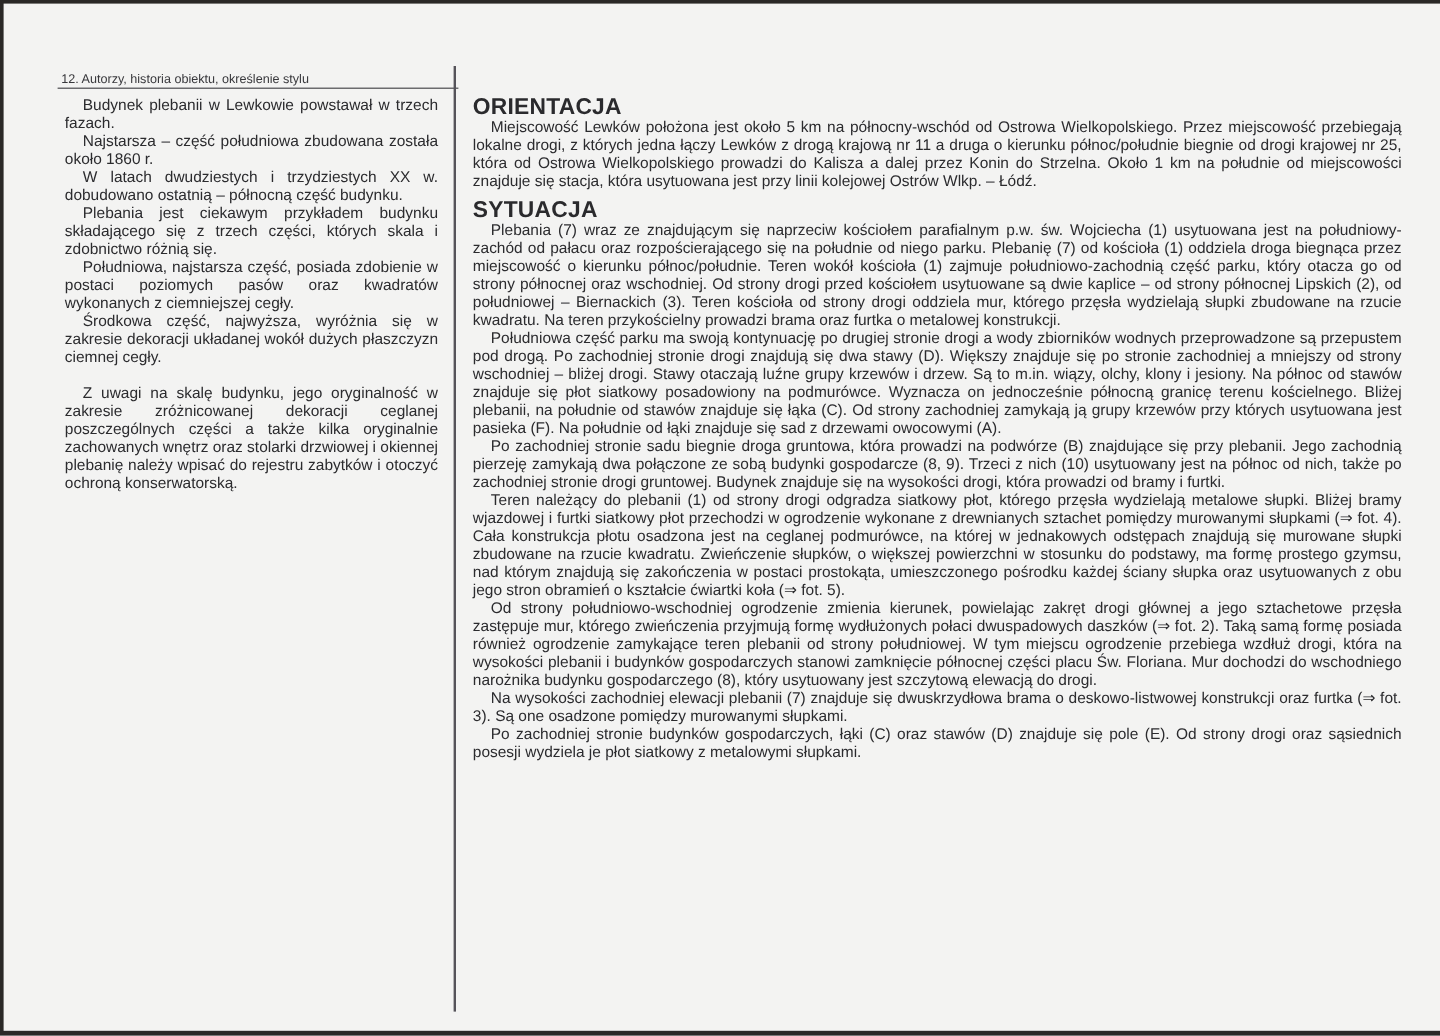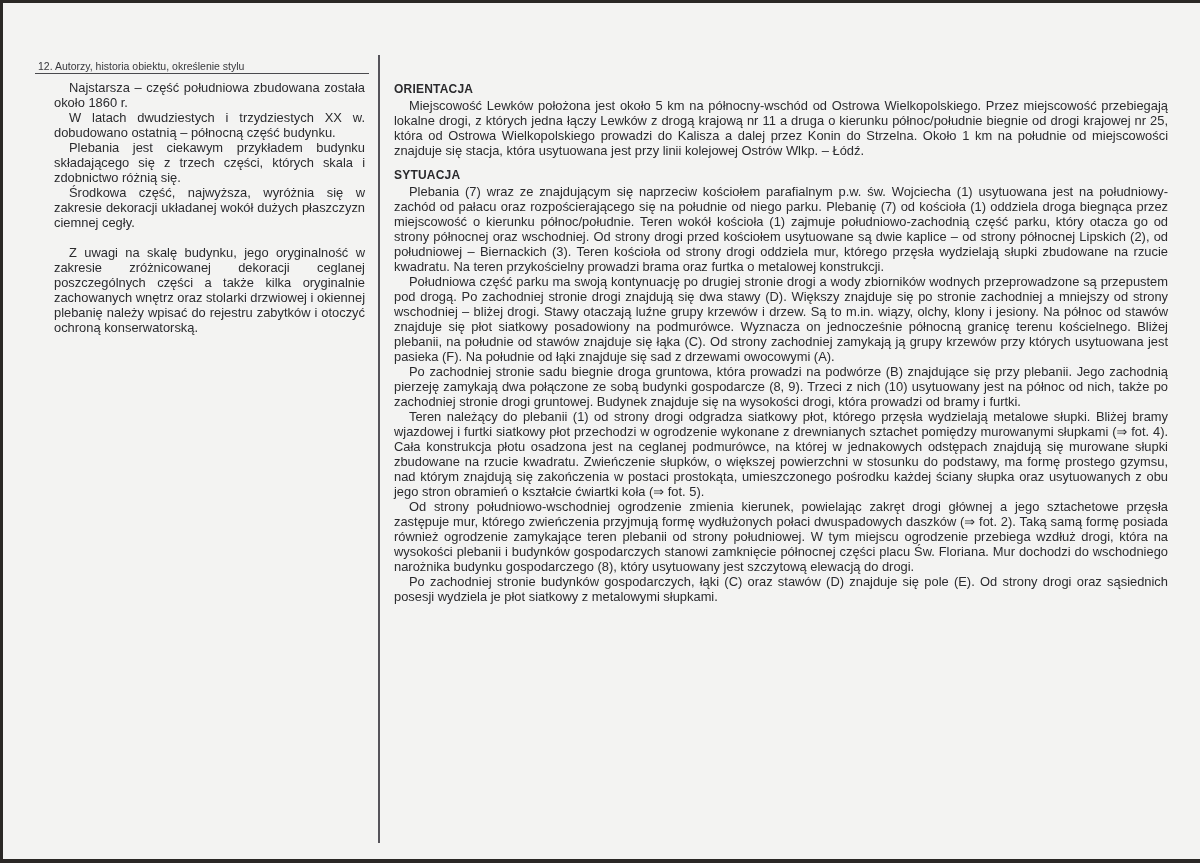--- a/index.html
+++ b/index.html
@@ -13,63 +13,66 @@
   .page {
     position: absolute; left: 3px; top: 3px; width: 1197px; height: 856px;
     background: #f3f3f2;
   }
   .col-head {
     position: absolute; top: 58px; height: 11px;
     font-size: 10.5px; line-height: 11px; color: #38383c;
     border-bottom: 1.5px solid #4a4a4e; padding-bottom: 1px;
     white-space: nowrap; overflow: hidden;
   }
-  #head-left { left: 32px; width: 331px; padding-left: 3px; }
+  #head-left { left: 45px; width: 331px; padding-left: 3px; }
   #head-right { left: 376px; width: 789px; padding-left: 9px; }
   .divider {
     position: absolute; left: 375px; top: 52px; width: 1.5px; height: 788px;
     background: #55535a;
   }
   .col {
     position: absolute; font-size: 12.9px; line-height: 15px;
     text-align: justify; hyphens: manual;
   }
   #col-left { left: 51px; top: 77px; width: 311px; }
   #col-right { left: 391px; top: 78px; width: 774px; }
   .col p { margin: 0; text-indent: 15px; }
   .col p.gap { margin-top: 15px; }
   .col h2 {
-    margin: 0; font-size: 12px; font-weight: bold; line-height: 17px;
+    margin: 0; font-size: 19px; font-weight: bold; line-height: 17px;
     letter-spacing: 0.2px; color: #2a2a2d;
   }
   .col h2.second { margin-top: 9px; }
 </style>
 </head>
 <body>
 
 <div class="page">
 
   <div id="head-left" class="col-head">12. Autorzy, historia obiektu, określenie stylu</div>
 
   <div class="divider"></div>
 
   <div id="col-left" class="col">
+    <p>Budynek plebanii w Lewkowie powstawał w trzech fazach.</p>
     <p>Najstarsza – część południowa zbudowana została około 1860 r.</p>
     <p>W latach dwudziestych i trzydziestych XX w. dobudowano ostatnią – północną część budynku.</p>
     <p>Plebania jest ciekawym przykładem budynku składającego się z trzech części, których skala i zdobnictwo różnią się.</p>
+    <p>Południowa, najstarsza część, posiada zdobienie w postaci poziomych pasów oraz kwadratów wykonanych z ciemniejszej cegły.</p>
     <p>Środkowa część, najwyższa, wyróżnia się w zakresie dekoracji układanej wokół dużych płaszczyzn ciemnej cegły.</p>
     <p class="gap">Z uwagi na skalę budynku, jego oryginalność w zakresie zróżnicowanej dekoracji ceglanej poszczególnych części a także kilka oryginalnie zachowanych wnętrz oraz stolarki drzwiowej i okiennej plebanię należy wpisać do rejestru zabytków i otoczyć ochroną konserwatorską.</p>
   </div>
 
   <div id="col-right" class="col">
     <h2>ORIENTACJA</h2>
     <p>Miejscowość Lewków położona jest około 5 km na północny-wschód od Ostrowa Wielkopolskiego. Przez miejscowość przebiegają lokalne drogi, z których jedna łączy Lewków z drogą krajową nr 11 a druga o kierunku północ/południe biegnie od drogi krajowej nr 25, która od Ostrowa Wielkopolskiego prowadzi do Kalisza a dalej przez Konin do Strzelna. Około 1 km na południe od miejscowości znajduje się stacja, która usytuowana jest przy linii kolejowej Ostrów Wlkp. – Łódź.</p>
 
     <h2 class="second">SYTUACJA</h2>
     <p>Plebania (7) wraz ze znajdującym się naprzeciw kościołem parafialnym p.w. św. Wojciecha (1) usytuowana jest na południowy-zachód od pałacu oraz rozpościerającego się na południe od niego parku. Plebanię (7) od kościoła (1) oddziela droga biegnąca przez miejscowość o kierunku północ/południe. Teren wokół kościoła (1) zajmuje południowo-zachodnią część parku, który otacza go od strony północnej oraz wschodniej. Od strony drogi przed kościołem usytuowane są dwie kaplice – od strony północnej Lipskich (2), od południowej – Biernackich (3). Teren kościoła od strony drogi oddziela mur, którego przęsła wydzielają słupki zbudowane na rzucie kwadratu. Na teren przykościelny prowadzi brama oraz furtka o metalowej konstrukcji.</p>
     <p>Południowa część parku ma swoją kontynuację po drugiej stronie drogi a wody zbiorników wodnych przeprowadzone są przepustem pod drogą. Po zachodniej stronie drogi znajdują się dwa stawy (D). Większy znajduje się po stronie zachodniej a mniejszy od strony wschodniej – bliżej drogi. Stawy otaczają luźne grupy krzewów i drzew. Są to m.in. wiązy, olchy, klony i jesiony. Na północ od stawów znajduje się płot siatkowy posadowiony na podmurówce. Wyznacza on jednocześnie północną granicę terenu kościelnego. Bliżej plebanii, na południe od stawów znajduje się łąka (C). Od strony zachodniej zamykają ją grupy krzewów przy których usytuowana jest pasieka (F). Na południe od łąki znajduje się sad z drzewami owocowymi (A).</p>
     <p>Po zachodniej stronie sadu biegnie droga gruntowa, która prowadzi na podwórze (B) znajdujące się przy plebanii. Jego zachodnią pierzeję zamykają dwa połączone ze sobą budynki gospodarcze (8, 9). Trzeci z nich (10) usytuowany jest na północ od nich, także po zachodniej stronie drogi gruntowej. Budynek znajduje się na wysokości drogi, która prowadzi od bramy i furtki.</p>
     <p>Teren należący do plebanii (1) od strony drogi odgradza siatkowy płot, którego przęsła wydzielają metalowe słupki. Bliżej bramy wjazdowej i furtki siatkowy płot przechodzi w ogrodzenie wykonane z drewnianych sztachet pomiędzy murowanymi słupkami (⇒ fot. 4). Cała konstrukcja płotu osadzona jest na ceglanej podmurówce, na której w jednakowych odstępach znajdują się murowane słupki zbudowane na rzucie kwadratu. Zwieńczenie słupków, o większej powierzchni w stosunku do podstawy, ma formę prostego gzymsu, nad którym znajdują się zakończenia w postaci prostokąta, umieszczonego pośrodku każdej ściany słupka oraz usytuowanych z obu jego stron obramień o kształcie ćwiartki koła (⇒ fot. 5).</p>
     <p>Od strony południowo-wschodniej ogrodzenie zmienia kierunek, powielając zakręt drogi głównej a jego sztachetowe przęsła zastępuje mur, którego zwieńczenia przyjmują formę wydłużonych połaci dwuspadowych daszków (⇒ fot. 2). Taką samą formę posiada również ogrodzenie zamykające teren plebanii od strony południowej. W tym miejscu ogrodzenie przebiega wzdłuż drogi, która na wysokości plebanii i budynków gospodarczych stanowi zamknięcie północnej części placu Św. Floriana. Mur dochodzi do wschodniego narożnika budynku gospodarczego (8), który usytuowany jest szczytową elewacją do drogi.</p>
+    <p>Na wysokości zachodniej elewacji plebanii (7) znajduje się dwuskrzydłowa brama o deskowo-listwowej konstrukcji oraz furtka (⇒ fot. 3). Są one osadzone pomiędzy murowanymi słupkami.</p>
     <p>Po zachodniej stronie budynków gospodarczych, łąki (C) oraz stawów (D) znajduje się pole (E). Od strony drogi oraz sąsiednich posesji wydziela je płot siatkowy z metalowymi słupkami.</p>
   </div>
 
 </div>
 
 </body></html>

